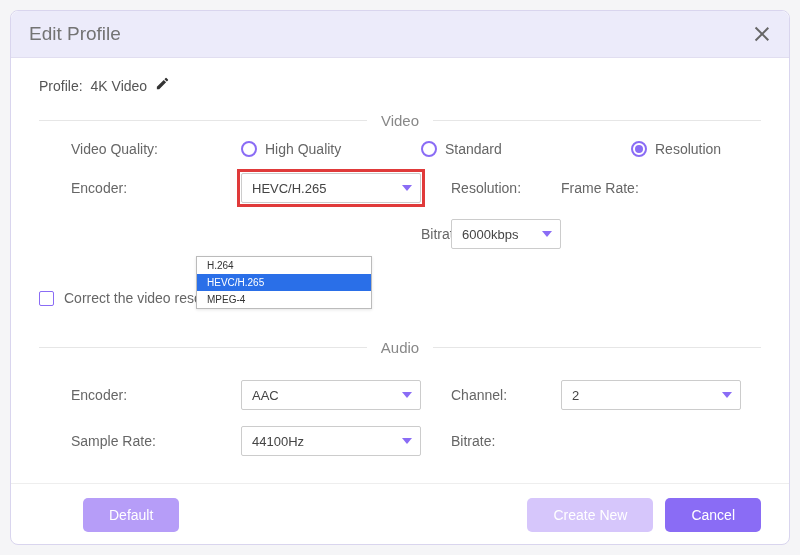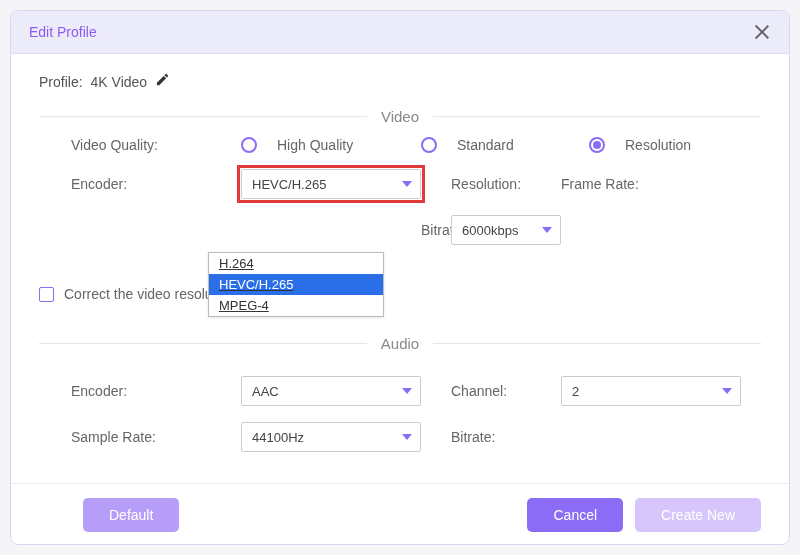--- a/index.html
+++ b/index.html
@@ -23,23 +23,23 @@
   .titlebar {
     background: #ecebfa;
     padding: 12px 18px;
     display: flex;
     align-items: center;
     justify-content: space-between;
     border-bottom: 1px solid #e1def0;
     border-radius: 8px 8px 0 0;
   }
   .titlebar h1 {
-    font-size: 14px;
+    font-size: 19px;
     font-weight: 400;
-    color: #8b5cf6;
+    color: #737373;
   }
   .close-x {
     width: 18px; height: 18px;
     cursor: pointer;
     position: relative;
   }
   .close-x::before, .close-x::after {
     content: "";
     position: absolute;
     left: 8px; top: 0;
@@ -94,25 +94,25 @@
   .grid .label { white-space: nowrap; }
   .grid .gap { }
   .radio-row {
     grid-column: 2 / 6;
     display: flex;
     gap: 0;
   }
   .radio-opt {
     display: flex;
     align-items: flex-start;
-    gap: 20px;
+    gap: 8px;
     cursor: pointer;
   }
   .radio-opt:nth-child(1){ width:180px; }
-  .radio-opt:nth-child(2){ width:168px; }
+  .radio-opt:nth-child(2){ width:210px; }
   .radio-opt:nth-child(3){ }
   .radio {
     width: 16px; height: 16px;
     border: 2px solid #8a6cf5;
     border-radius: 50%;
     display: flex; align-items: center; justify-content: center;
   }
   .radio.checked::after {
     content: "";
     width: 8px; height: 8px;
@@ -148,30 +148,29 @@
   .highlight-box::after {
     content: "";
     position: absolute;
     left: -4px; right: -4px; top: -4px; bottom: -4px;
     border: 3px solid #e03a3a;
     pointer-events: none;
   }
 
   .dropdown-list {
     position: absolute;
-    left: 197px;
+    left: 185px;
     top: 198px;
     width: 176px;
     border: 1px solid #bbb;
     background: #fff;
-    font-size: 13px;
+    font-size: 10px;
     color: #333;
     z-index: 10;
     box-shadow: 0 1px 3px rgba(0,0,0,0.1);
-    text-decoration: underline;
   }
   .dropdown-list .opt {
     padding: 3px 10px;
     cursor: pointer;
   }
   .dropdown-list .opt.sel {
     background: #2a6fe8;
     color: #fff;
   }
 
@@ -332,18 +331,18 @@
       <div class="gap"></div>
       <div class="label">Bitrate:</div>
     </div>
 
     <div class="spacer"></div>
     <div class="footer-divider"></div>
 
     <div class="footer">
       <button class="btn default">Default</button>
       <div class="push"></div>
+      <button class="btn createnew">Create New</button>
       <button class="btn cancel">Cancel</button>
-      <button class="btn createnew">Create New</button>
     </div>
 
   </div>
 </div>
 
 </body></html>

